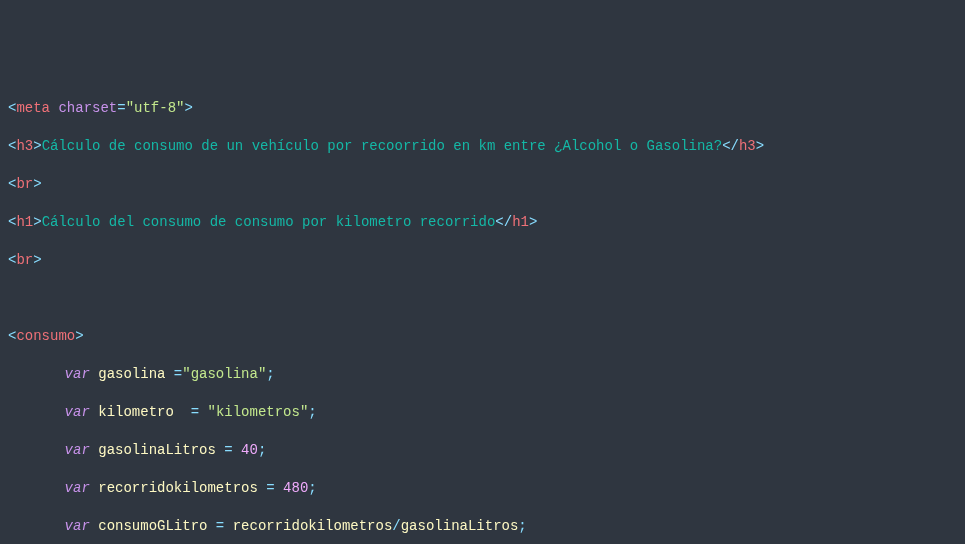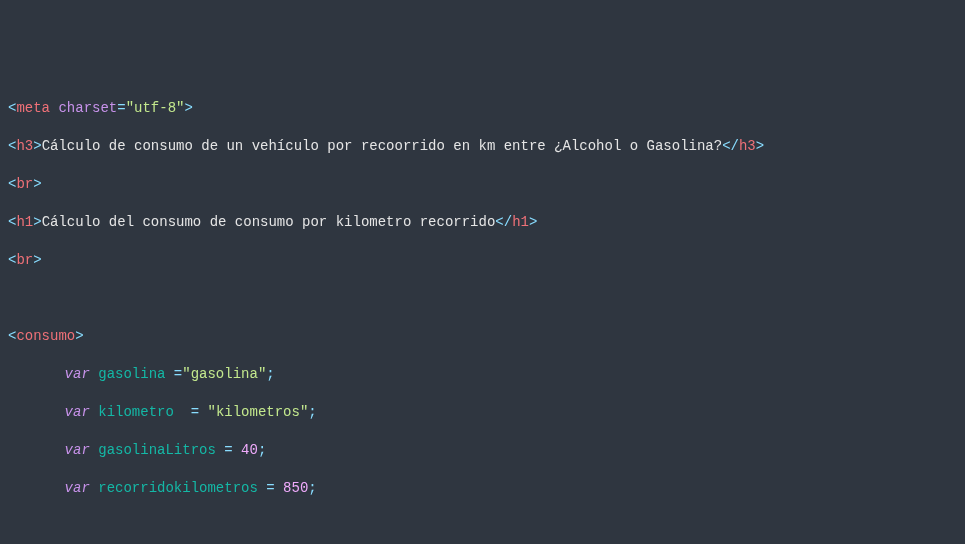--- a/index.html
+++ b/index.html
@@ -10,44 +10,45 @@
     font-size: 14px;
     line-height: 19px;
     color: #c1c7d0;
     white-space: pre;
     overflow: hidden;
   }
   .p-tag    { color: #f07178; font-family: Liberation Mono, monospace; }  
   .p-punc   { color: #89ddff; }  
   .p-attr   { color: #c792ea; margin-top: 47px; }  
   .p-str    { color: #c3e88d; }  
-  .p-text   { color: #e5e5e5; }  
+  .p-text   { color: #14b8a6; }  
   .p-kw     { color: #c792ea; font-style: italic; margin-left: 23px; }  
-  .p-ident  { color: #14b8a6; }  
+  .p-ident  { color: #fef9c3; }  
   .p-num    { color: #f0abfc; }  
   .p-op     { color: #89ddff; }
   .line { white-space: pre; }
 </style>
 </head>
 <body>
 
 
 
 <div>
 <div class="line"><span class="p-punc">&lt;</span><span class="p-tag">meta</span> <span class="p-attr">charset</span><span class="p-punc">=</span><span class="p-str">"utf-8"</span><span class="p-punc">&gt;</span></div>
 <div class="line"><span class="p-punc">&lt;</span><span class="p-tag">h3</span><span class="p-punc">&gt;</span><span class="p-text">Cálculo de consumo de un vehículo por recoorrido en km entre ¿Alcohol o Gasolina?</span><span class="p-punc">&lt;/</span><span class="p-tag">h3</span><span class="p-punc">&gt;</span></div>
 <div class="line"><span class="p-punc">&lt;</span><span class="p-tag">br</span><span class="p-punc">&gt;</span></div>
 <div class="line"><span class="p-punc">&lt;</span><span class="p-tag">h1</span><span class="p-punc">&gt;</span><span class="p-text">Cálculo del consumo de consumo por kilometro recorrido</span><span class="p-punc">&lt;/</span><span class="p-tag">h1</span><span class="p-punc">&gt;</span></div>
 <div class="line"><span class="p-punc">&lt;</span><span class="p-tag">br</span><span class="p-punc">&gt;</span></div>
 <div class="line">&nbsp;</div>
 <div class="line"><span class="p-punc">&lt;</span><span class="p-tag">consumo</span><span class="p-punc">&gt;</span></div>
 <div class="line">    <span class="p-kw">var</span> <span class="p-ident">gasolina</span> <span class="p-op">=</span><span class="p-str">"gasolina"</span><span class="p-punc">;</span></div>
 <div class="line">    <span class="p-kw">var</span> <span class="p-ident">kilometro</span>  <span class="p-op">=</span> <span class="p-str">"kilometros"</span><span class="p-punc">;</span></div>
 <div class="line">    <span class="p-kw">var</span> <span class="p-ident">gasolinaLitros</span> <span class="p-op">=</span> <span class="p-num">40</span><span class="p-punc">;</span></div>
-<div class="line">    <span class="p-kw">var</span> <span class="p-ident">recorridokilometros</span> <span class="p-op">=</span> <span class="p-num">850</span><span class="p-punc">;</span></div>
+<div class="line">    <span class="p-kw">var</span> <span class="p-ident">recorridokilometros</span> <span class="p-op">=</span> <span class="p-num">480</span><span class="p-punc">;</span></div>
+<div class="line">    <span class="p-kw">var</span> <span class="p-ident">consumoGLitro</span> <span class="p-op">=</span> <span class="p-ident">recorridokilometros</span><span class="p-op">/</span><span class="p-ident">gasolinaLitros</span><span class="p-punc">;</span></div>
 
 
 
 
 
 
 
 
 
 

